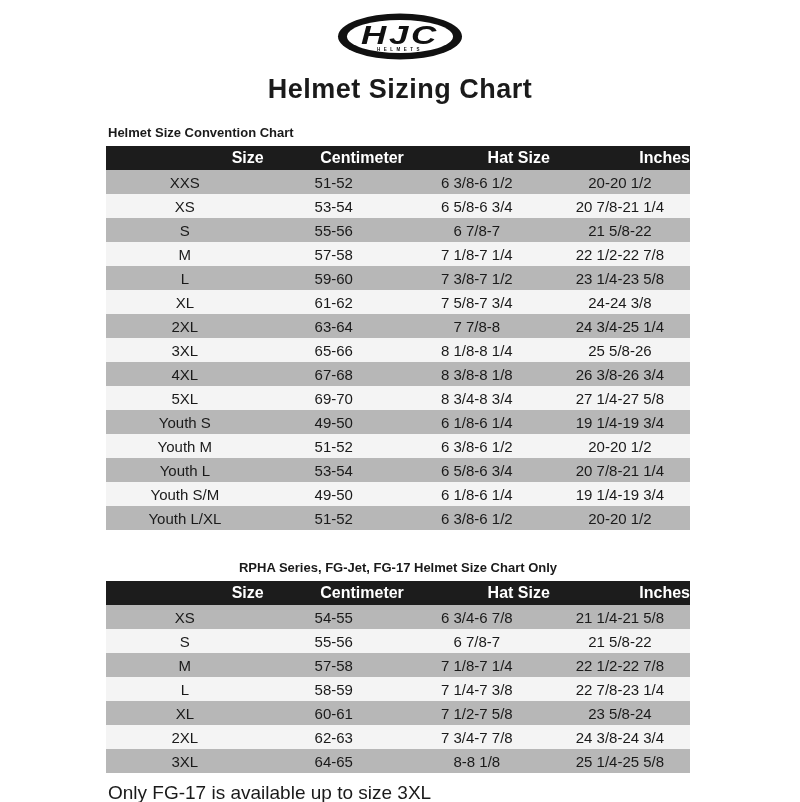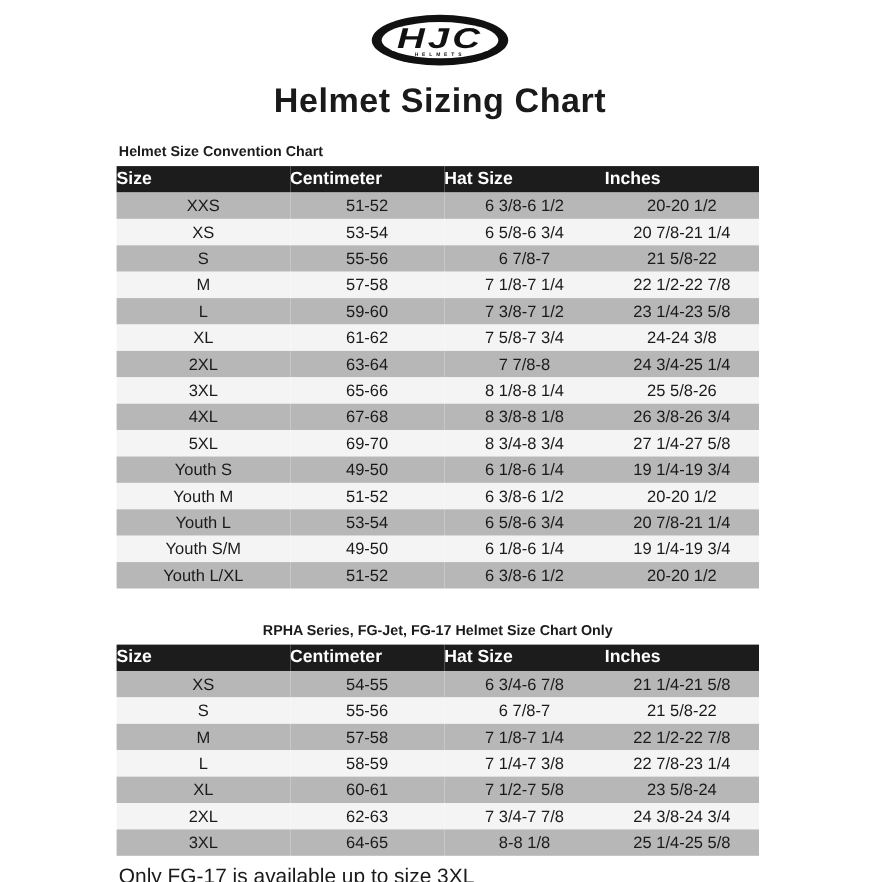--- a/index.html
+++ b/index.html
@@ -13,21 +13,21 @@
     font-family: "Liberation Sans", sans-serif;
   }
   .logo-row {
     display: flex;
     justify-content: center;
     padding-top: 12px;
   }
   .logo-row svg text { font-family: "Liberation Sans", sans-serif; }
   .page-title {
     text-align: center;
-    font-size: 31px;
+    font-size: 27px;
     font-weight: 700;
     letter-spacing: 0.5px;
     margin: 10px 0 18px 0;
   }
   .content {
     margin-left: 106px;
     width: 584px;
   }
   .section-title {
     font-size: 13px;
@@ -48,21 +48,21 @@
   table.sizing col.c2 { width: 24%; }
   table.sizing col.c3 { width: 25%; }
   table.sizing col.c4 { width: 24%; }
   table.sizing thead th {
     background: #1c1c1c;
     color: #ffffff;
     font-size: 16px;
     font-weight: 700;
     height: 24px;
     padding: 0;
-    text-align: left;
+    text-align: right;
   }
   table.sizing tbody td {
     font-size: 15px;
     font-weight: 400;
     height: 24px;
     padding: 0;
     text-align: center;
     white-space: nowrap;
   }
   table.sizing tbody tr:nth-child(odd)  { background: #b7b7b7; }

